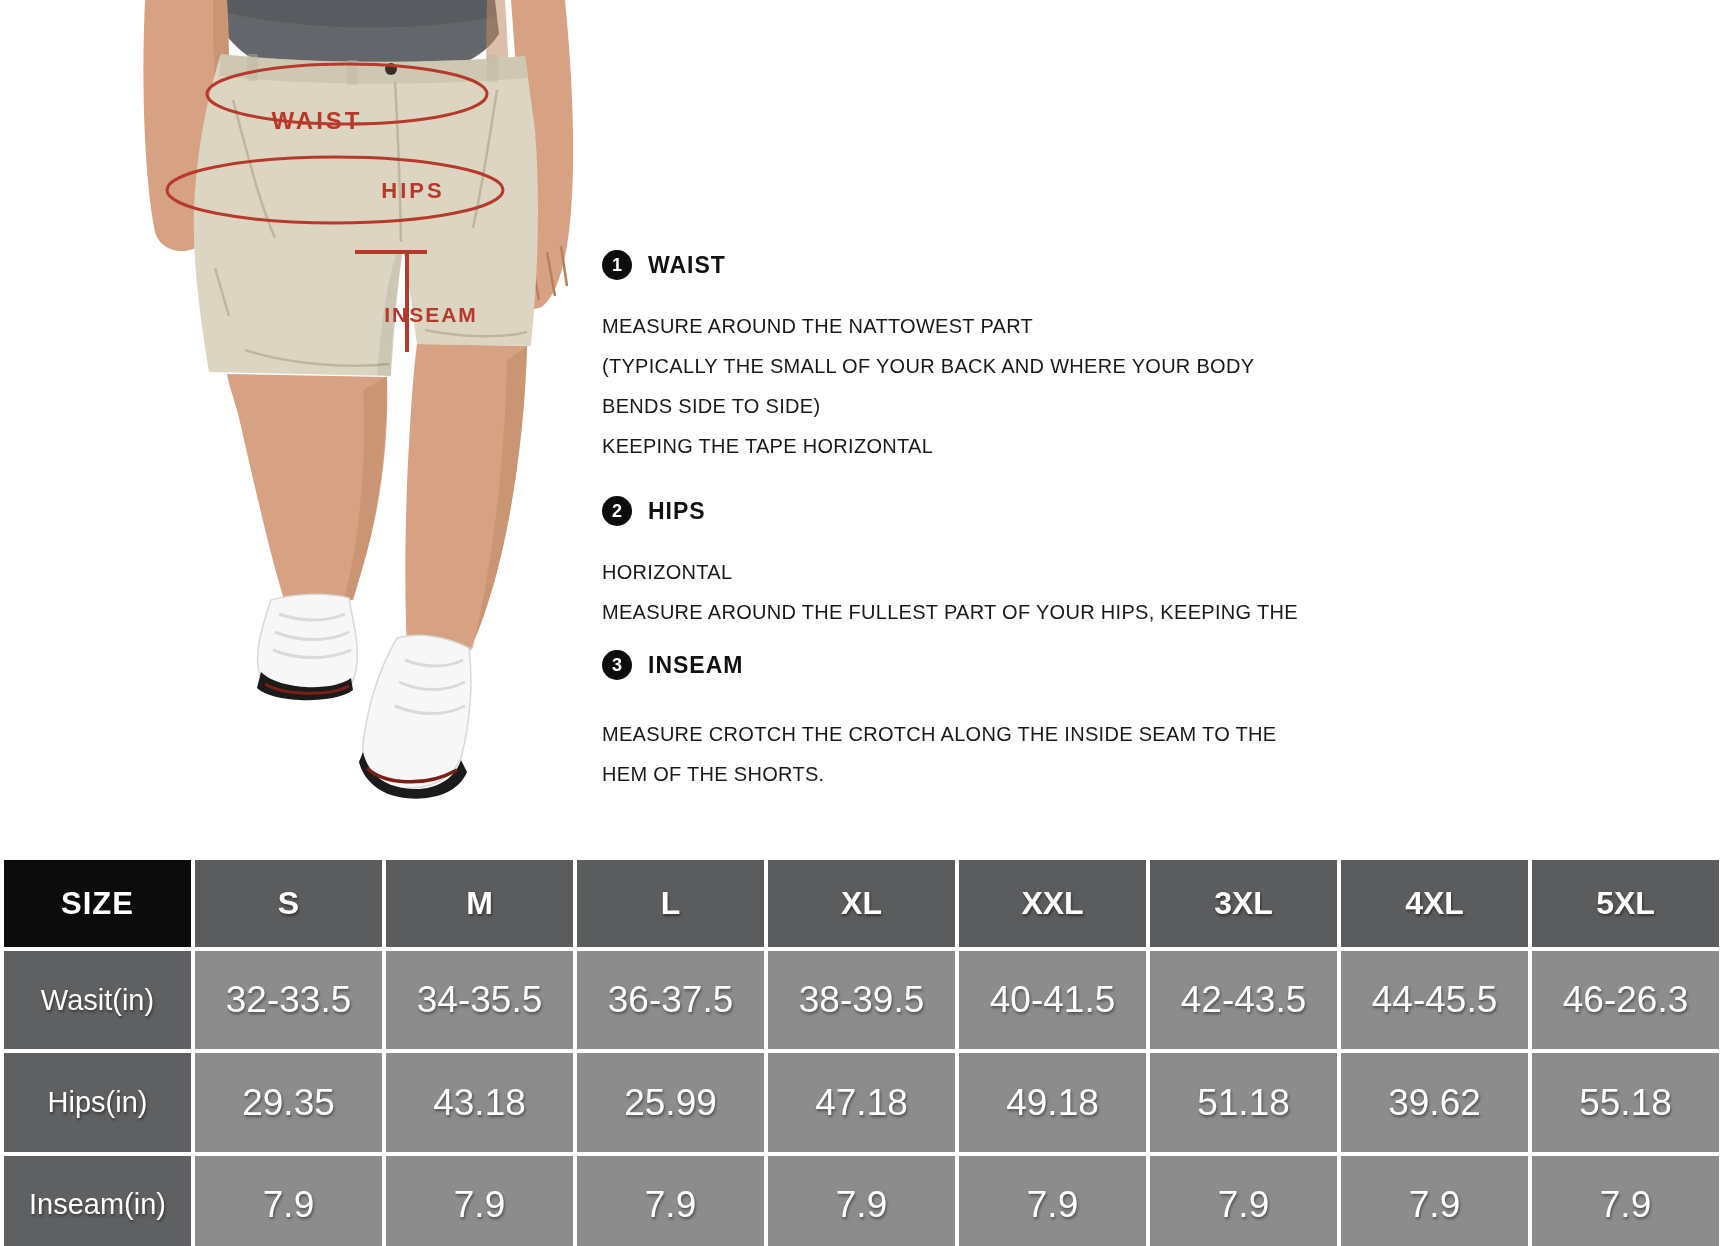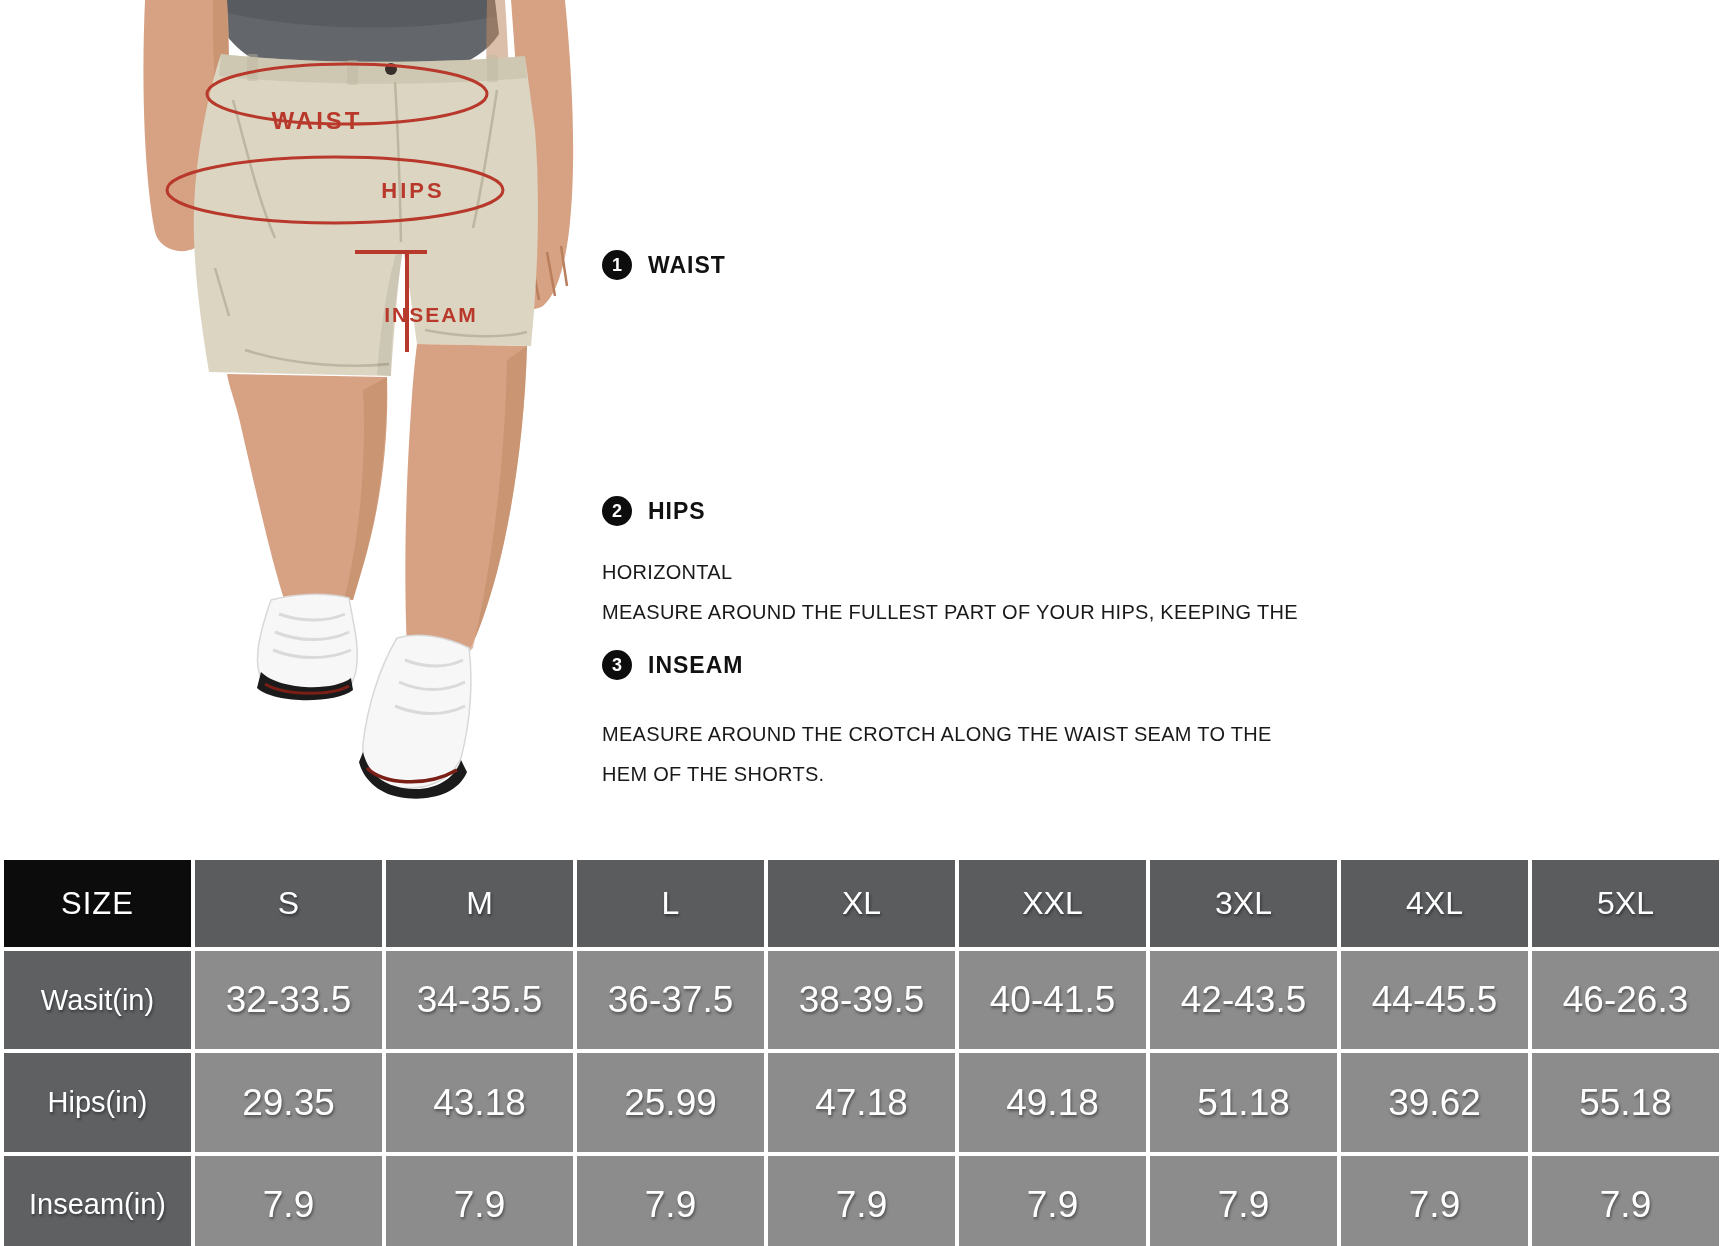--- a/index.html
+++ b/index.html
@@ -39,21 +39,21 @@
   
   .table-wrap{position:absolute;left:0;top:856px;width:1723px;height:390px;overflow:hidden;}
   table.size-table{border-collapse:collapse;table-layout:fixed;width:1723px;height:402px;}
   .size-table th,.size-table td{
     border:4px solid var(--table_border);
     text-align:center;vertical-align:middle;
     color:var(--table_text);
     text-shadow:1px 2px 3px rgba(0,0,0,.45);
     padding:0;
   }
-  .size-table th{background:var(--header_bg);font-size:32px;font-weight:normal;}
+  .size-table th{background:var(--header_bg);font-size:32px;font-weight:bold;}
   .size-table th.size-corner{background:var(--size_bg);font-size:31px;letter-spacing:1px;}
   .size-table td.row-label{background:var(--label_bg);font-size:29px;font-weight:normal;}
   .size-table td.cell{background:var(--cell_bg);font-size:37px;font-weight:normal;}
 </style>
 </head>
 <body>
 
 <div class="figure-area">
   <svg viewBox="0 0 510 858" width="510" height="858">
 
@@ -111,40 +111,46 @@
   </svg>
 </div>
 
 <div class="instructions">
 
   <div class="instr-section" style="top:250px;">
     <div class="instr-head">
       <div class="num-badge">1</div>
       <div class="instr-title">WAIST</div>
     </div>
+    <div class="instr-body">
+      <div>MEASURE AROUND THE NATTOWEST PART</div>
+      <div>(TYPICALLY THE SMALL OF YOUR BACK AND WHERE YOUR BODY</div>
+      <div>BENDS SIDE TO SIDE)</div>
+      <div>KEEPING THE TAPE HORIZONTAL</div>
+    </div>
   </div>
 
   <div class="instr-section" style="top:496px;">
     <div class="instr-head">
       <div class="num-badge">2</div>
       <div class="instr-title">HIPS</div>
     </div>
     <div class="instr-body">
       <div>HORIZONTAL</div>
       <div>MEASURE AROUND THE FULLEST PART OF YOUR HIPS, KEEPING THE</div>
     </div>
   </div>
 
   <div class="instr-section" style="top:650px;">
     <div class="instr-head">
       <div class="num-badge">3</div>
       <div class="instr-title">INSEAM</div>
     </div>
     <div class="instr-body wide-gap">
-      <div>MEASURE AROUND THE CROTCH ALONG THE WAIST SEAM TO THE</div>
+      <div>MEASURE CROTCH THE CROTCH ALONG THE INSIDE SEAM TO THE</div>
       <div>HEM OF THE SHORTS.</div>
     </div>
   </div>
 
 </div>
 
 <div class="table-wrap">
   <table class="size-table">
     <tbody>
         <tr>

